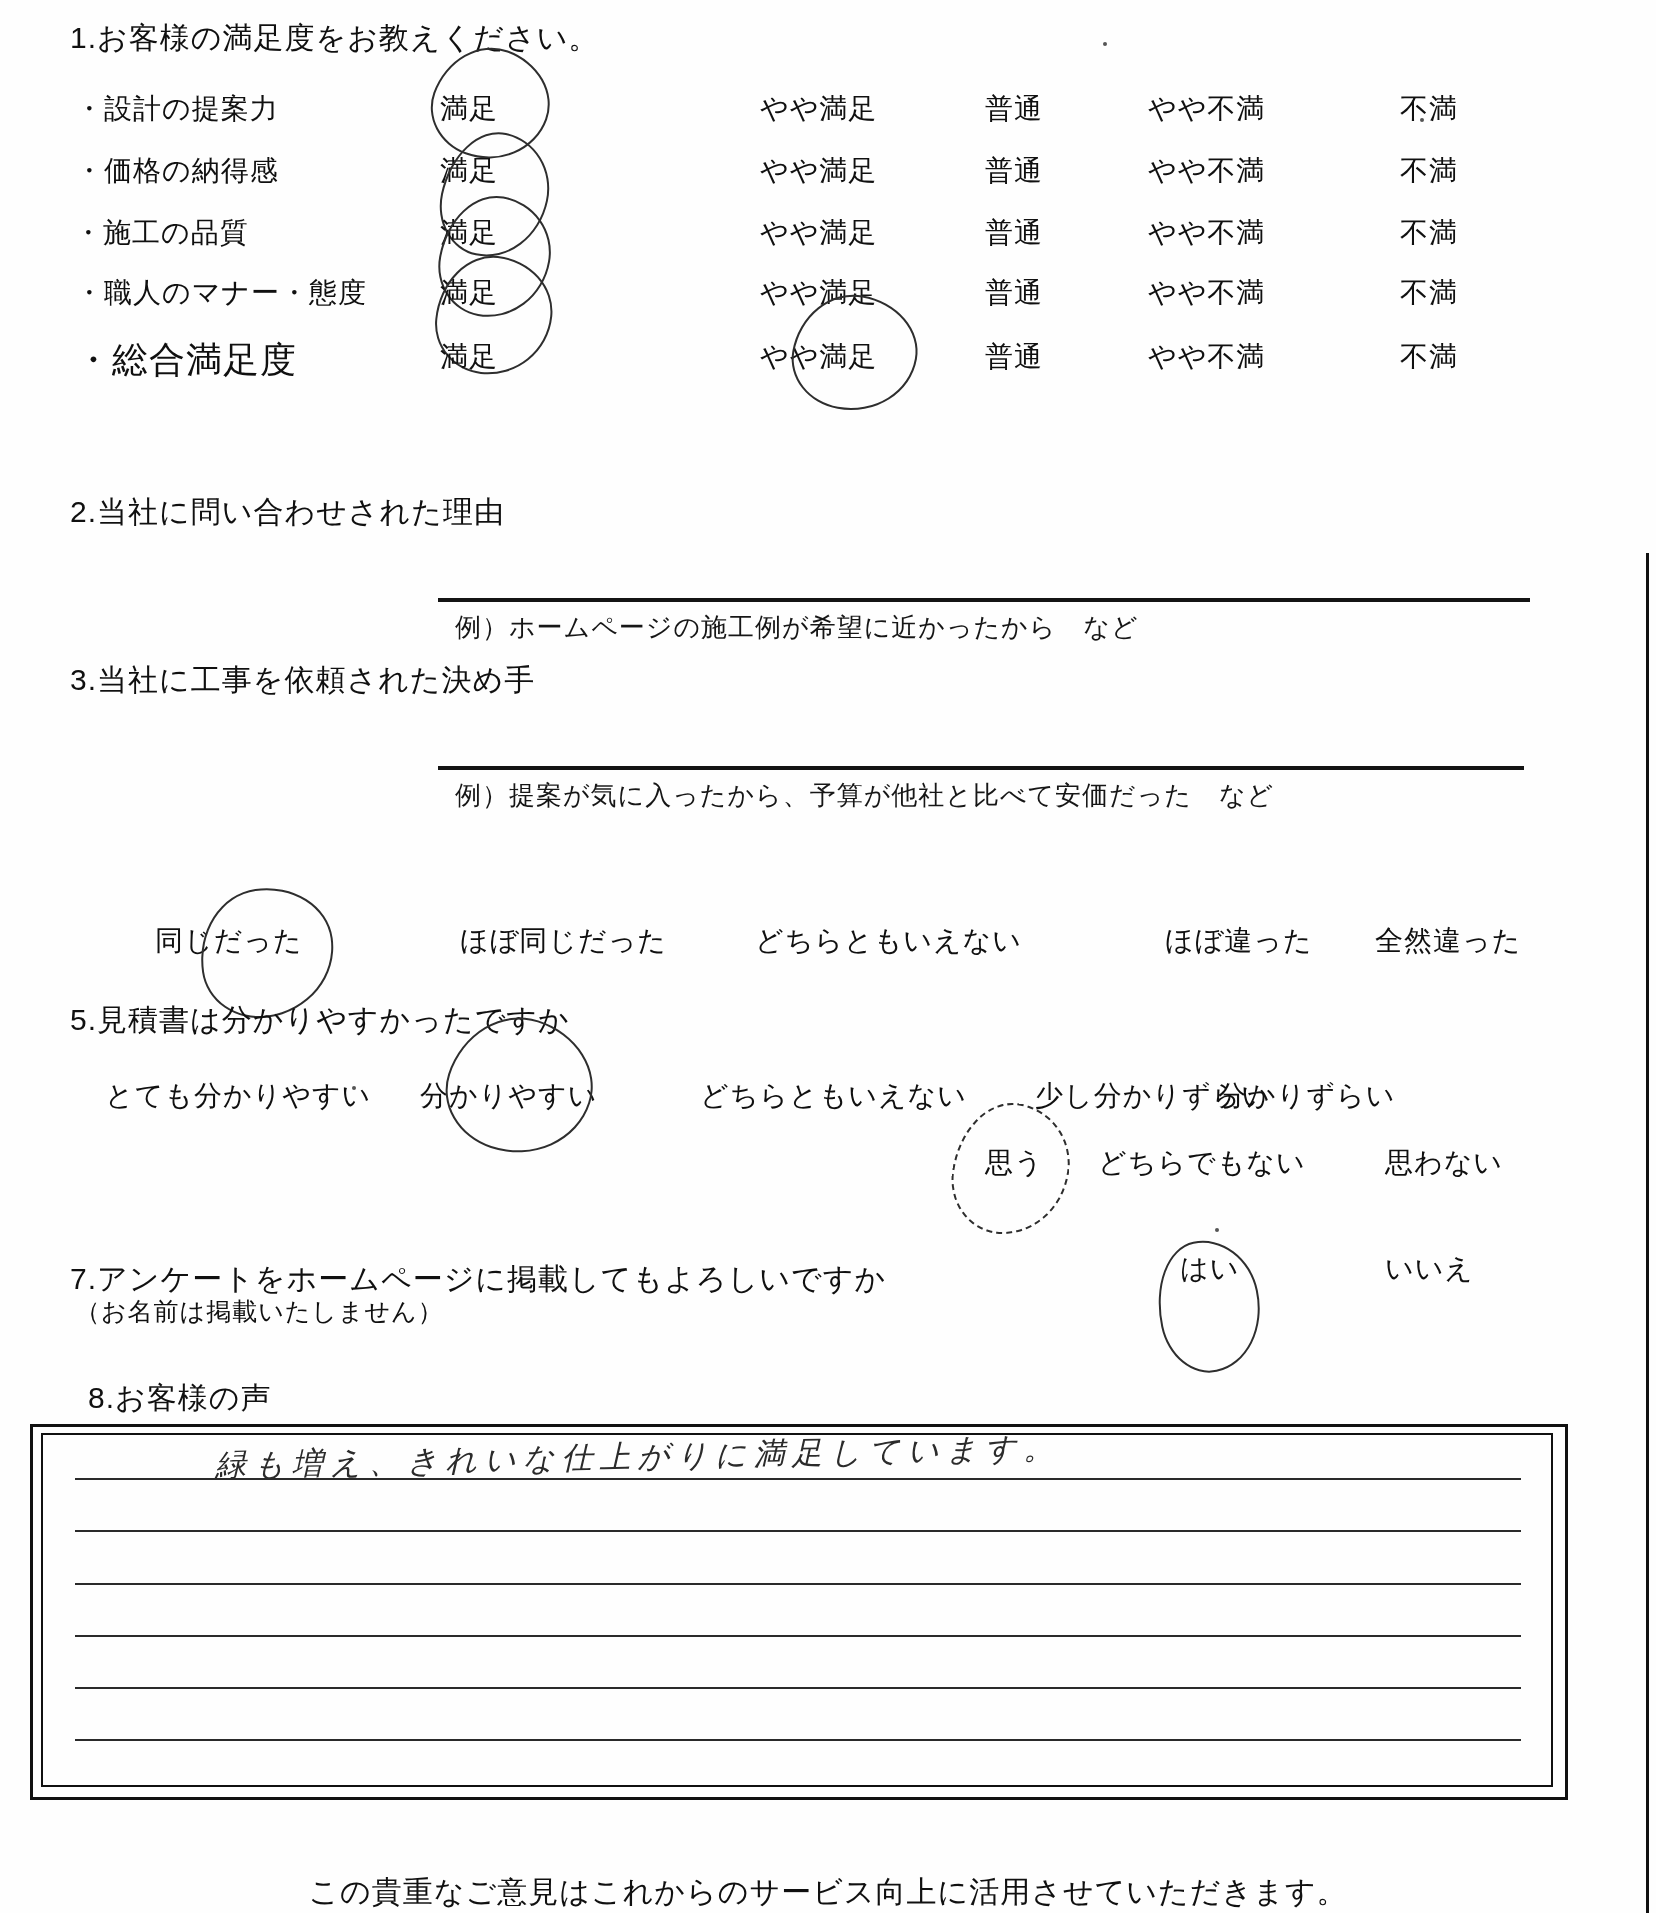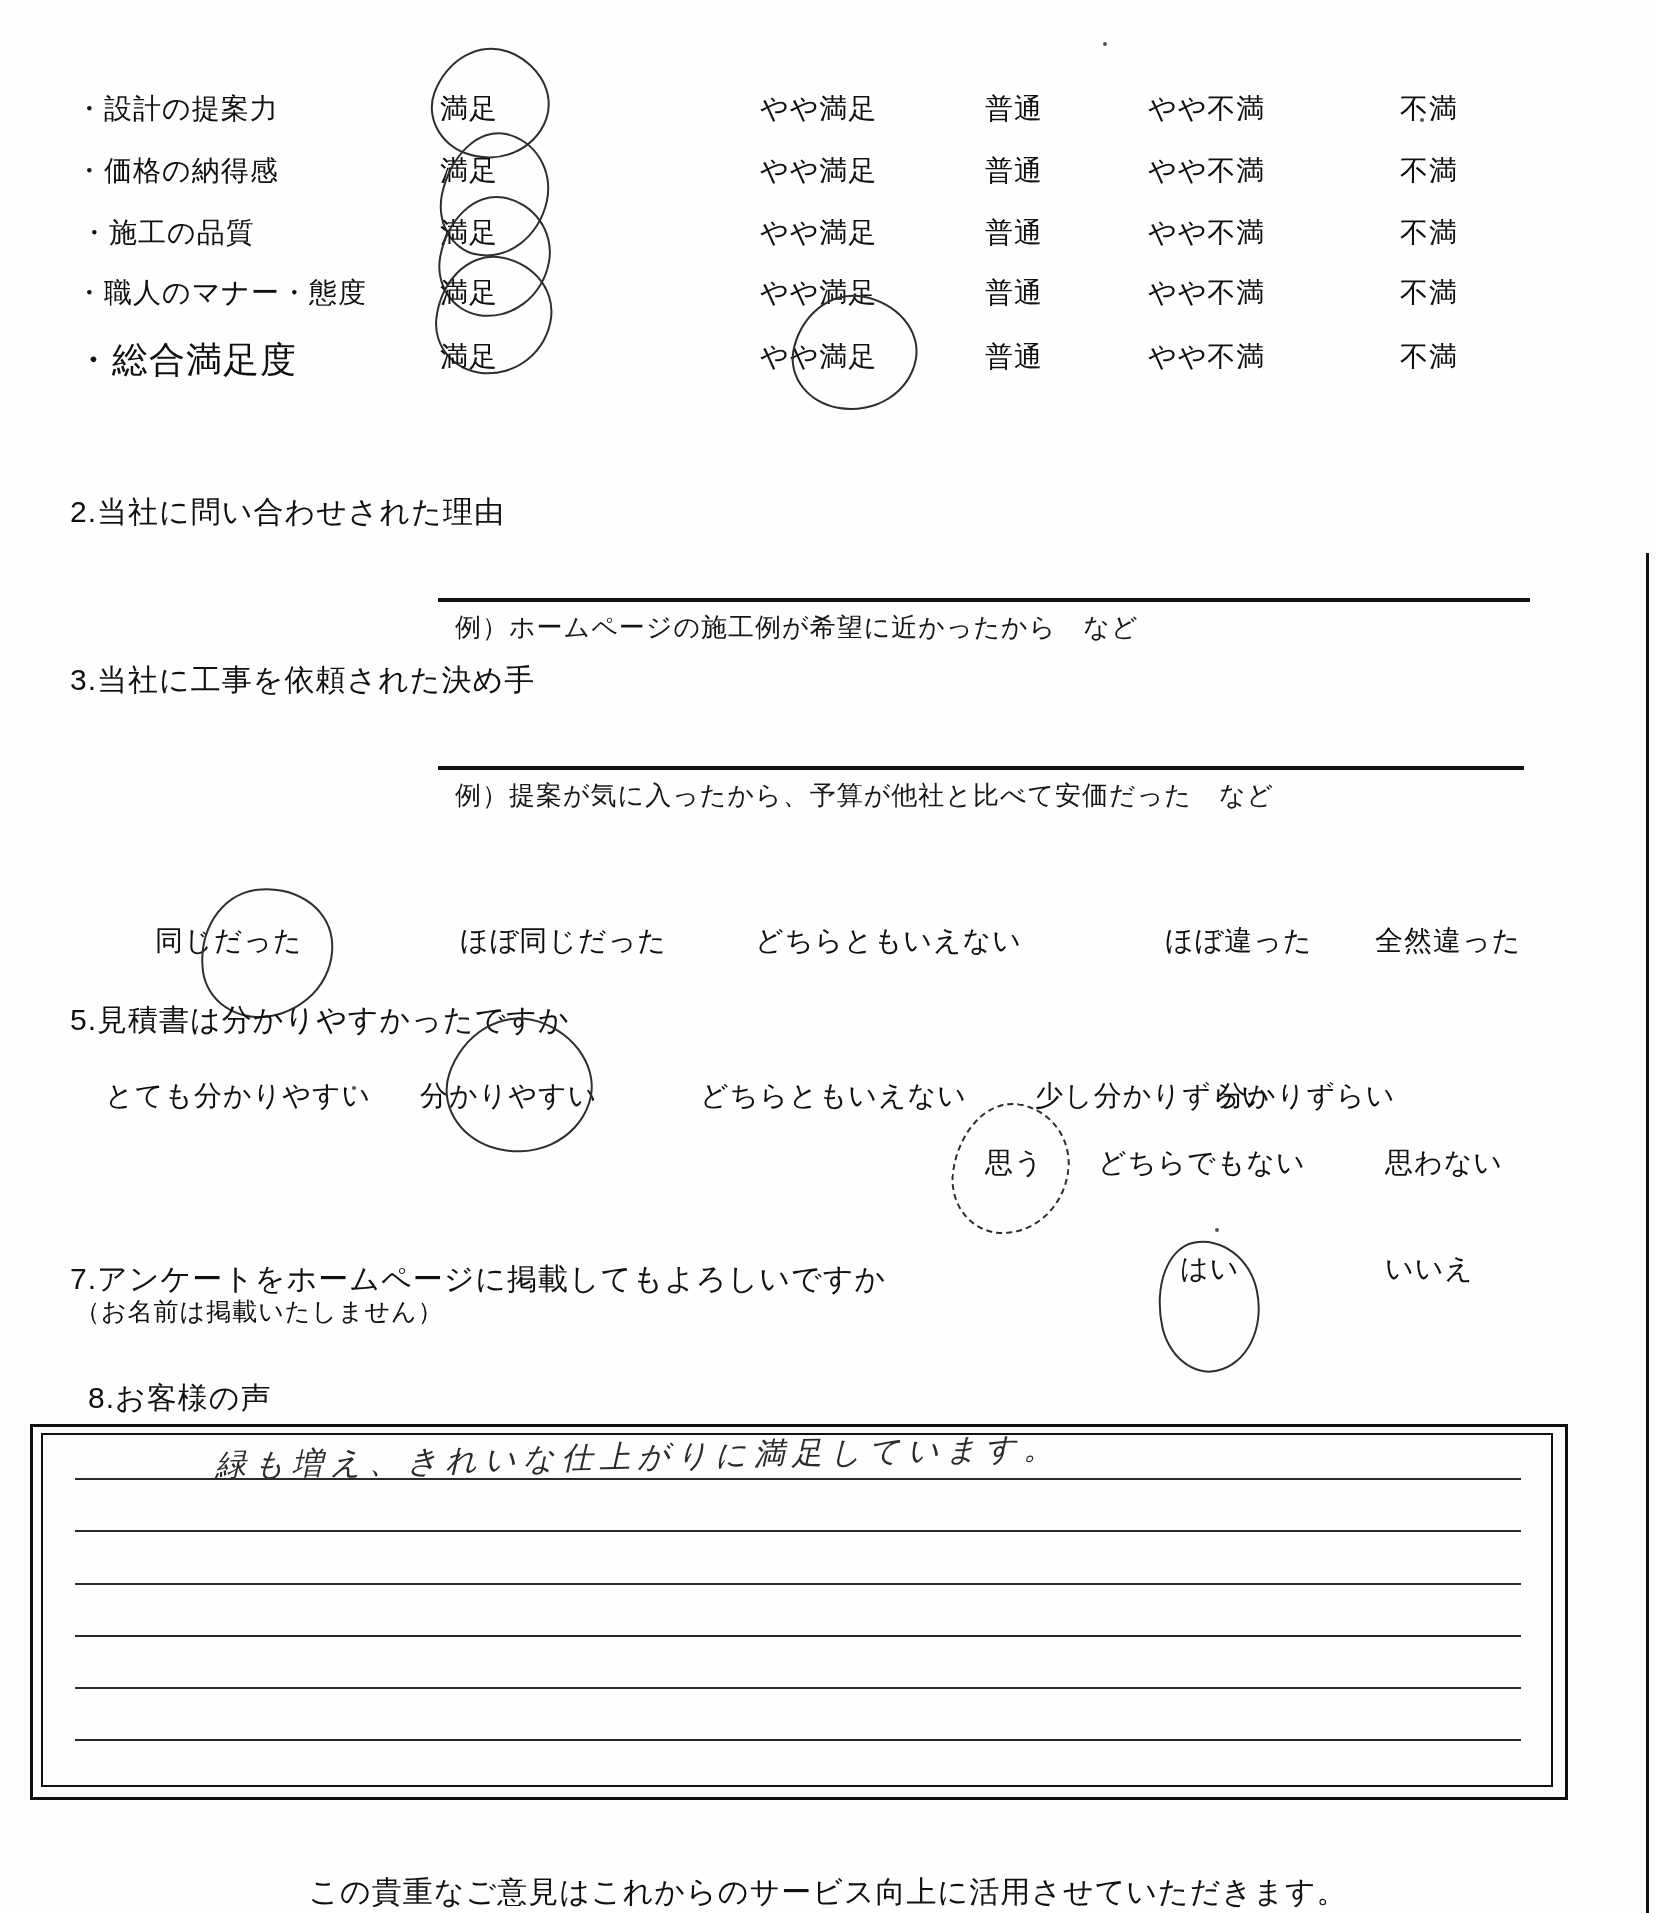--- a/index.html
+++ b/index.html
@@ -38,38 +38,39 @@
   }
   .footer-text { width: 1600px; text-align: center; font-size: 30px; letter-spacing: 1px; }
   .artifact-vline { position: absolute; width: 3px; background: #111; }
   .speck { position: absolute; width: 4px; height: 4px; background: #555; border-radius: 50%; }
 </style>
 </head>
 <body>
 
 <div class="page">
 
+  <div class="abs q-title" style="left:70px; top:18px;">1.お客様の満足度をお教えください。</div>
 
   <div class="abs label" style="left:75px;  top:90px;">・設計の提案力</div>
   <div class="abs opt" style="left:440px; top:90px;">満足</div>
   <div class="abs opt" style="left:760px; top:90px;">やや満足</div>
   <div class="abs opt" style="left:985px; top:90px;">普通</div>
   <div class="abs opt" style="left:1148px;top:90px;">やや不満</div>
   <div class="abs opt" style="left:1400px;top:90px;">不満</div>
   <div class="circle-mark" style="left:433px; top:48px; width:112px; height:108px; transform:rotate(20deg);"></div>
 
   <div class="abs label" style="left:75px;  top:152px;">・価格の納得感</div>
   <div class="abs opt" style="left:440px; top:152px;">満足</div>
   <div class="abs opt" style="left:760px; top:152px;">やや満足</div>
   <div class="abs opt" style="left:985px; top:152px;">普通</div>
   <div class="abs opt" style="left:1148px;top:152px;">やや不満</div>
   <div class="abs opt" style="left:1400px;top:152px;">不満</div>
   <div class="circle-mark" style="left:442px; top:132px; width:102px; height:122px; transform:rotate(12deg);"></div>
 
-  <div class="abs label" style="left:80px;  top:214px;">・施工の品質</div>
+  <div class="abs label" style="left:74px;  top:214px;">・施工の品質</div>
   <div class="abs opt" style="left:440px; top:214px;">満足</div>
   <div class="abs opt" style="left:760px; top:214px;">やや満足</div>
   <div class="abs opt" style="left:985px; top:214px;">普通</div>
   <div class="abs opt" style="left:1148px;top:214px;">やや不満</div>
   <div class="abs opt" style="left:1400px;top:214px;">不満</div>
   <div class="circle-mark" style="left:440px; top:196px; width:106px; height:118px; transform:rotate(10deg);"></div>
 
   <div class="abs label" style="left:75px;  top:274px;">・職人のマナー・態度</div>
   <div class="abs opt" style="left:440px; top:274px;">満足</div>
   <div class="abs opt" style="left:760px; top:274px;">やや満足</div>

